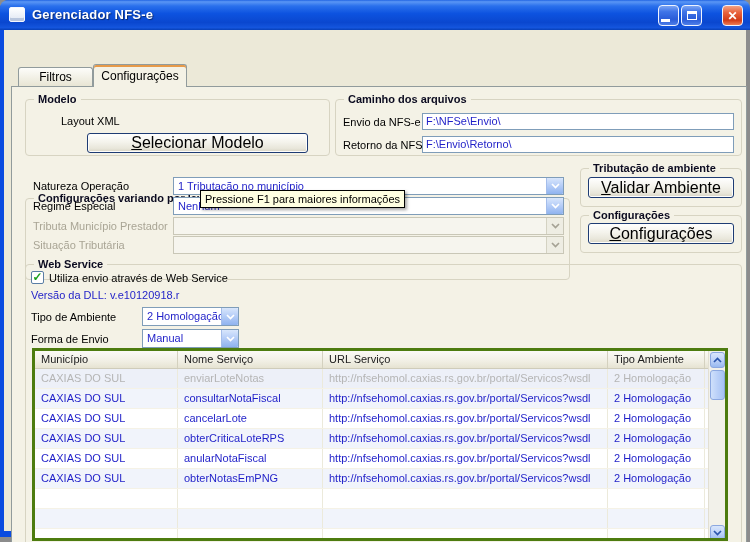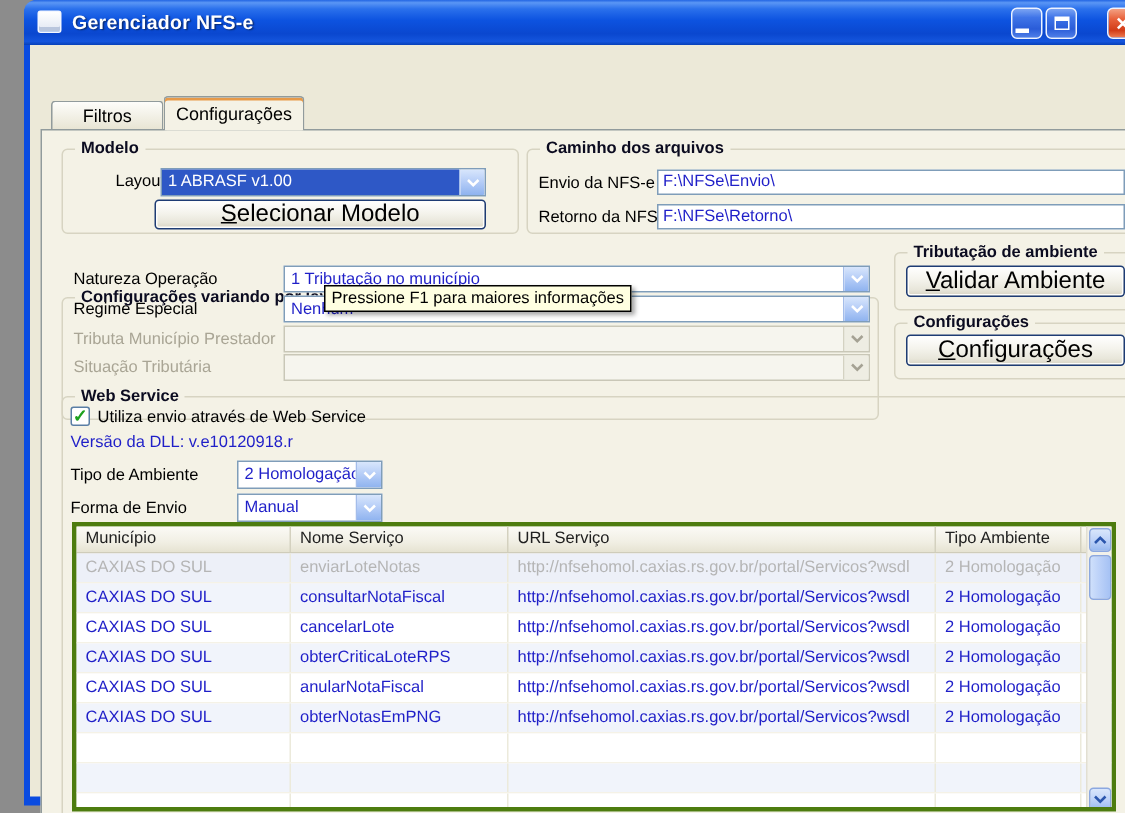--- a/index.html
+++ b/index.html
@@ -1,21 +1,21 @@
 <!DOCTYPE html>
 <html><head>
 <meta charset="utf-8">
 <style>
   * { margin:0; padding:0; box-sizing:border-box; }
   html,body { width:750px; height:542px; }
   body { background:#8c8c8c; font-family:"Liberation Sans", sans-serif; font-size:11px; color:#000; overflow:hidden; }
 
   
   #screen { position:relative; width:750px; height:542px; }
-  #window { position:absolute; left:16px; top:0; width:694px; height:537px;
+  #window { position:absolute; left:0; top:0; width:694px; height:537px;
             background:#0a4be0; border-radius:9px 9px 0 0; }
   #titlebar { position:absolute; left:0; top:0; width:750px; height:30px; border-radius:8px 8px 0 0;
     background:linear-gradient(180deg,#2265e3 0%,#5a96f5 6%,#2a70ec 20%,#0d53e0 45%,#0a47cf 75%,#1455dd 92%,#0740b8 100%);
     display:flex; align-items:center; }
   #app-icon { position:absolute; left:9px; top:7px; width:16px; height:15px;
     background:linear-gradient(180deg,#ffffff,#dfe6f2); border:1px solid #f4f7ff; border-radius:2px;
     box-shadow:inset 0 -3px 0 #b9c6dd; }
   #title-text { position:absolute; left:32px; top:7px; color:#fff; font-weight:bold; font-size:13px;
     text-shadow:1px 1px 1px #0a2a6e; letter-spacing:.2px; }
   .win-btn { position:absolute; top:5px; width:21px; height:21px; border:1px solid #eef3ff; border-radius:4px;
@@ -126,39 +126,31 @@
       <div class="tab" id="tab-config">
           <span>Configurações</span>
         </div>
 
       <div id="tab-panel">
 
         <div class="group" style="left:13px; top:12px; width:305px; height:57px;">
           <span class="group-title">Modelo</span>
         </div>
         <span class="lbl" style="left:21px; top:28px;margin-left:28px;">Layout XML</span>
-        <div class="combo" style="left:79px; top:25px; width:217px; height:19px;">
-          <div class="combo-text selected">1 ABRASF v1.00</div>
-          <div class="combo-btn">
-              <svg width="9" height="6" viewBox="0 0 9 6">
-                <path d="M1 1l3.5 3.5L8 1" fill="none" stroke="#ffffff" stroke-width="1.7"></path>
-              </svg>
-            </div>
-        </div>
         <div class="xp-btn" style="left:75px; top:46px; width:221px; height:20px;">
           <span><span class="key">S</span><span>elecionar Modelo</span></span>
         </div>
 
         <div class="group" style="left:323px; top:12px; width:407px; height:57px;">
           <span class="group-title">Caminho dos arquivos</span>
         </div>
         <span class="lbl" style="left:331px; top:29px;">Envio da NFS-e</span>
         <div class="field" style="left:410px; top:26px; width:312px; height:17px;">F:\NFSe\Envio\</div>
         <span class="lbl" style="left:331px; top:52px;">Retorno da NFS-e</span>
-        <div class="field" style="left:410px; top:49px; width:312px; height:17px;">F:\NFSe\Retorno\</div>
+        <div class="field" style="left:410px; top:49px; width:312px; height:17px;">F:\Envio\Retorno\</div>
 
         <div id="tooltip">Pressione F1 para maiores informações</div>
 
         <div class="group" style="left:13px; top:84px; width:545px; height:82px;margin-top:27px;">
           <span class="group-title">Configurações variando por layout</span>
         </div>
         <span class="lbl" style="left:21px; top:93px;">Natureza Operação</span>
         <div class="combo" style="left:161px; top:90px; width:391px; height:18px;">
           <div class="combo-text">1 Tributação no município</div>
           <div class="combo-btn">

